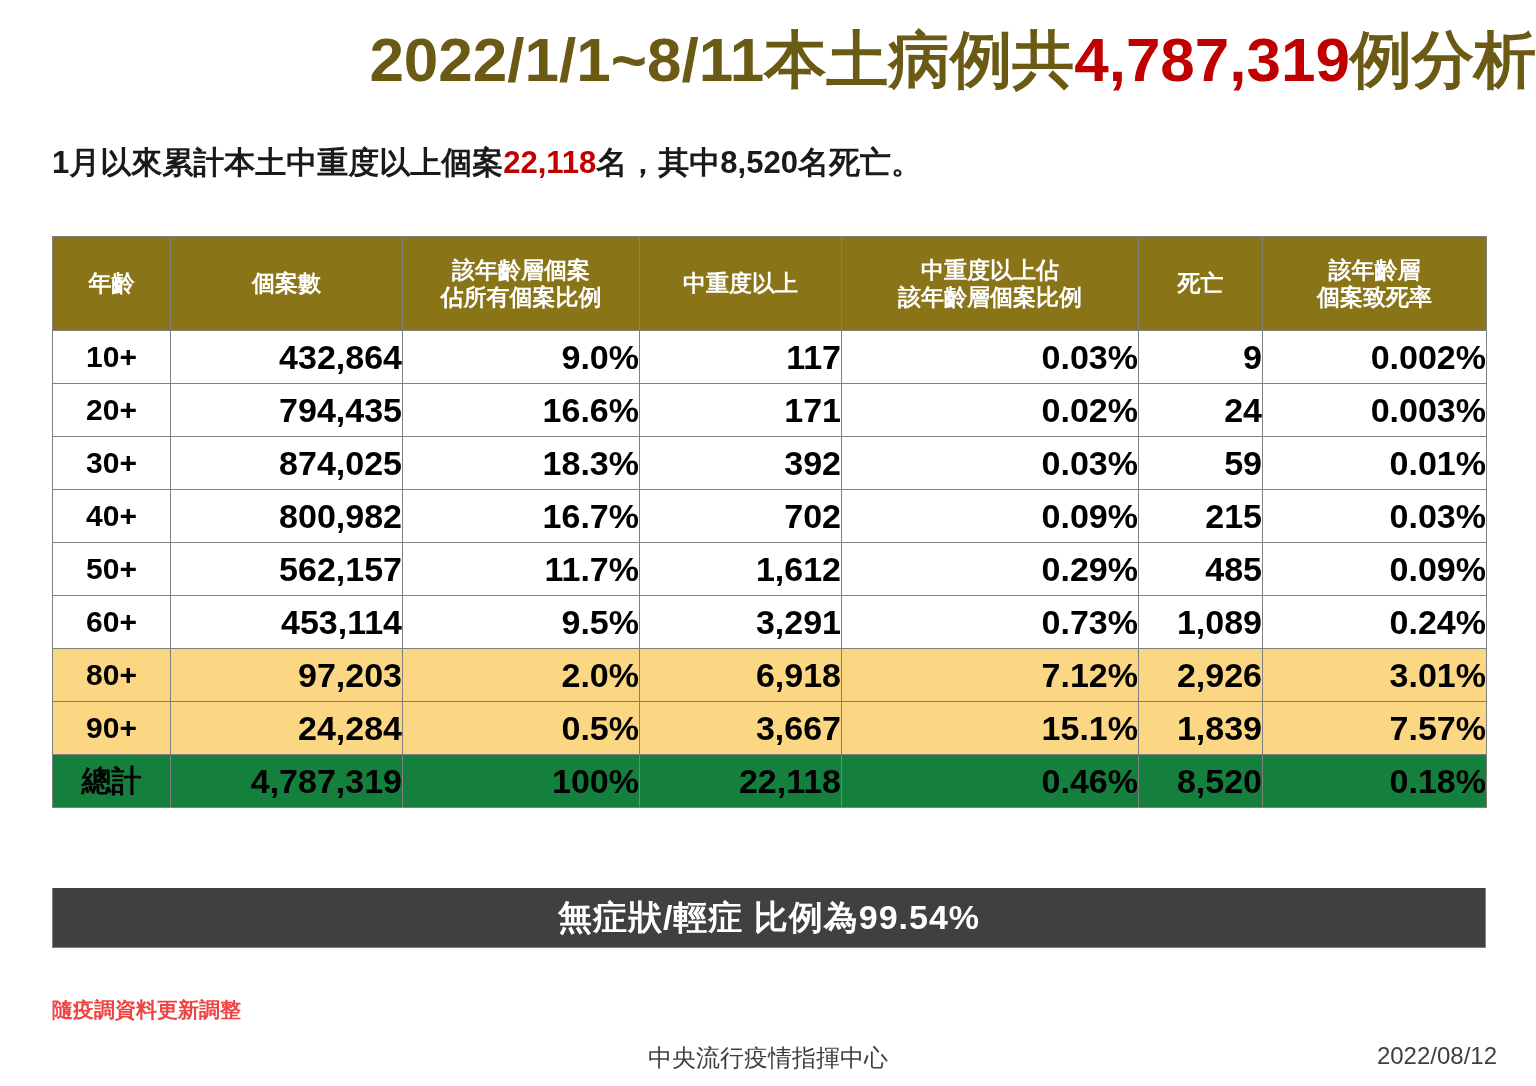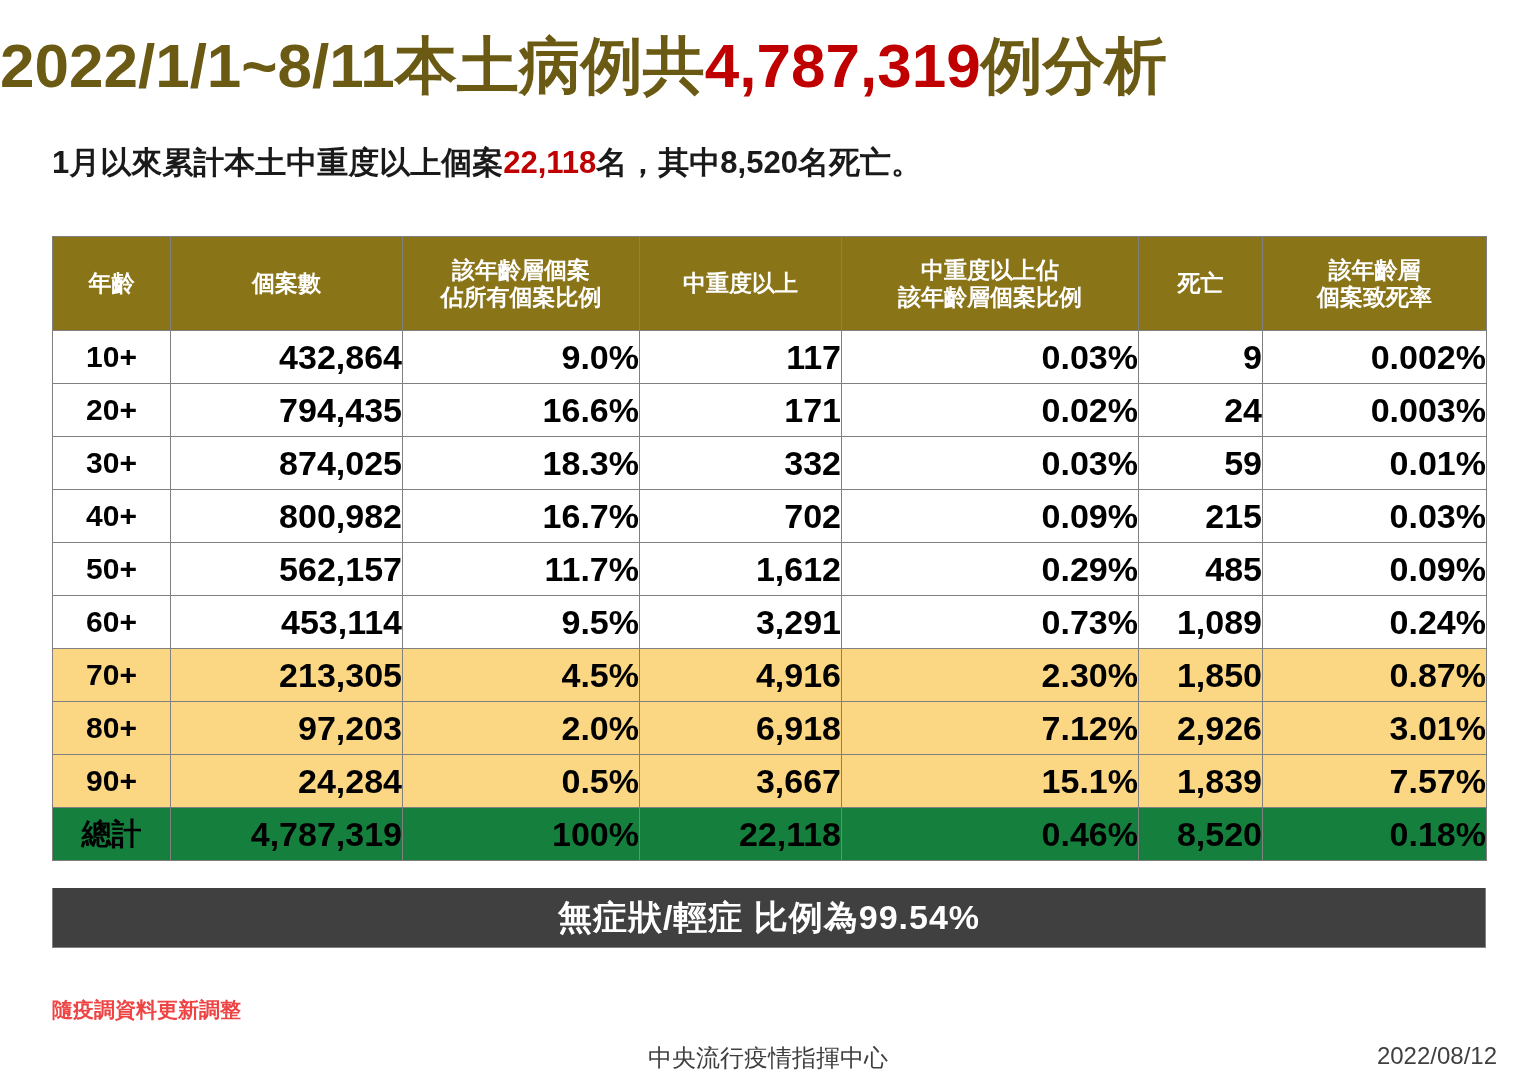--- a/index.html
+++ b/index.html
@@ -15,23 +15,23 @@
     position: relative;
     width: 1536px;
     height: 1086px;
     background: #ffffff;
     overflow: hidden;
   }
   
   .title {
     position: absolute;
     left: 0;
-    top: 24px;
-    width: 1536px;
-    text-align: left;
+    top: 18px;
+    width: 1536px;
+    text-align: right;
     font-size: 62px;
     font-weight: bold;
     color: #6b5a14;
     letter-spacing: 0px;
     white-space: nowrap;
   }
   .title .hl { color: #c00000; }
 
   .subtitle {
     position: absolute;
@@ -201,21 +201,21 @@
             <td class="num">16.6%</td>
             <td class="num">171</td>
             <td class="num">0.02%</td>
             <td class="num">24</td>
             <td class="num">0.003%</td>
           </tr>
           <tr>
             <td class="age">30+</td>
             <td class="num">874,025</td>
             <td class="num">18.3%</td>
-            <td class="num">332</td>
+            <td class="num">392</td>
             <td class="num">0.03%</td>
             <td class="num">59</td>
             <td class="num">0.01%</td>
           </tr>
           <tr>
             <td class="age">40+</td>
             <td class="num">800,982</td>
             <td class="num">16.7%</td>
             <td class="num">702</td>
             <td class="num">0.09%</td>
@@ -232,29 +232,20 @@
             <td class="num">0.09%</td>
           </tr>
           <tr>
             <td class="age">60+</td>
             <td class="num">453,114</td>
             <td class="num">9.5%</td>
             <td class="num">3,291</td>
             <td class="num">0.73%</td>
             <td class="num">1,089</td>
             <td class="num">0.24%</td>
-          </tr>
-          <tr class="hl">
-            <td class="age">70+</td>
-            <td class="num">213,305</td>
-            <td class="num">4.5%</td>
-            <td class="num">4,916</td>
-            <td class="num">2.30%</td>
-            <td class="num">1,850</td>
-            <td class="num">0.87%</td>
           </tr>
           <tr class="hl">
             <td class="age">80+</td>
             <td class="num">97,203</td>
             <td class="num">2.0%</td>
             <td class="num">6,918</td>
             <td class="num">7.12%</td>
             <td class="num">2,926</td>
             <td class="num">3.01%</td>
           </tr>

